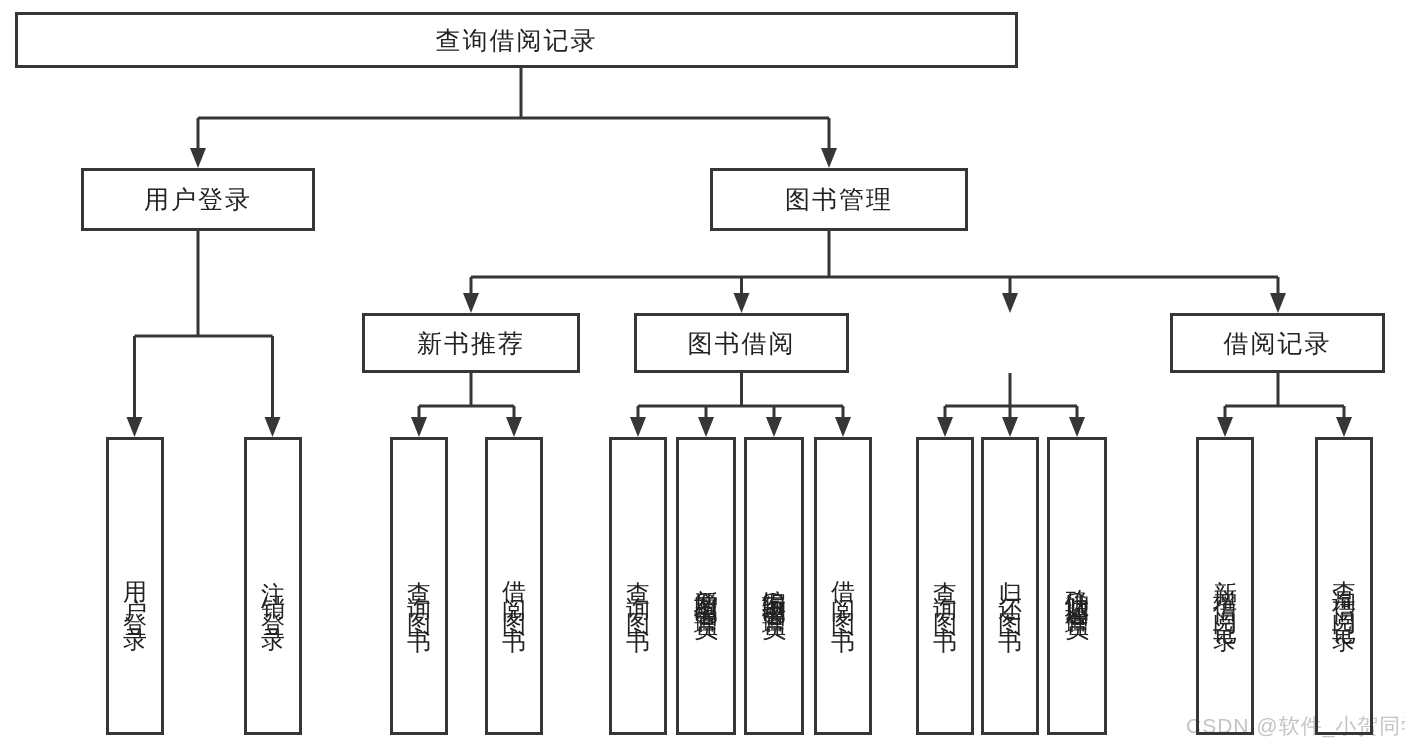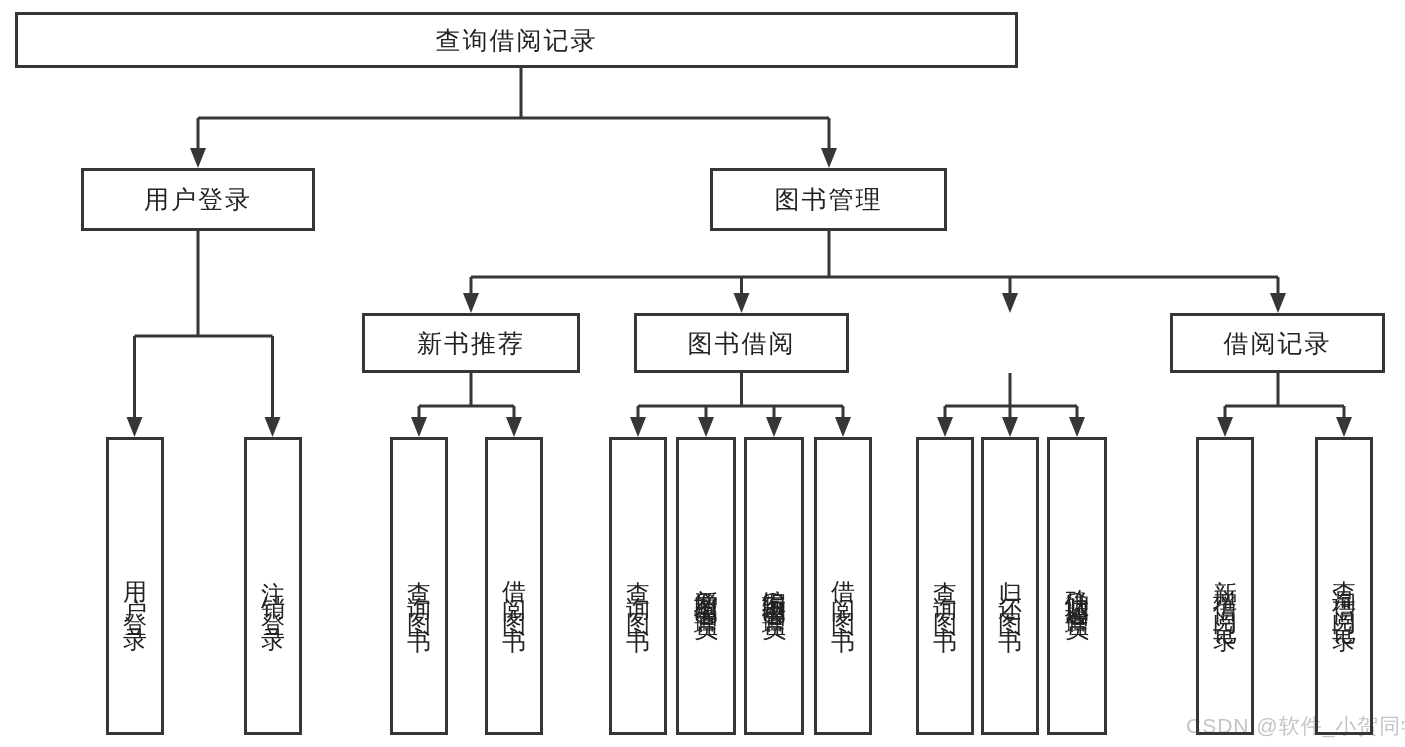--- a/index.html
+++ b/index.html
@@ -100,21 +100,21 @@
       <polygon points="1002,417 1018,417 1010,437"></polygon>
       <polygon points="1069,417 1085,417 1077,437"></polygon>
       <polygon points="1217,417 1233,417 1225,437"></polygon>
       <polygon points="1336,417 1352,417 1344,437"></polygon>
     </g>
   </svg>
 
   <div class="node h" style="left:15px; top:12px; width:1003px; height:56px;">查询借阅记录</div>
 
   <div class="node h" style="left:81px; top:168px; width:234px; height:63px;">用户登录</div>
-  <div class="node h" style="left:710px; top:168px; width:237px; height:63px;">图书管理</div>
+  <div class="node h" style="left:710px; top:168px; width:258px; height:63px;">图书管理</div>
 
   <div class="node h" style="left:362px; top:313px; width:218px; height:60px;">新书推荐</div>
   <div class="node h" style="left:634px; top:313px; width:215px; height:60px;">图书借阅</div>
   <div class="node h" style="left:1170px; top:313px; width:215px; height:60px;">借阅记录</div>
 
   <div class="node v loose" style="left:106px; top:437px; width:58px; height:298px;">
     <span>用户登录</span>
   </div>
   <div class="node v loose" style="left:244px; top:437px; width:58px; height:298px;">
     <span>注销登录</span>

